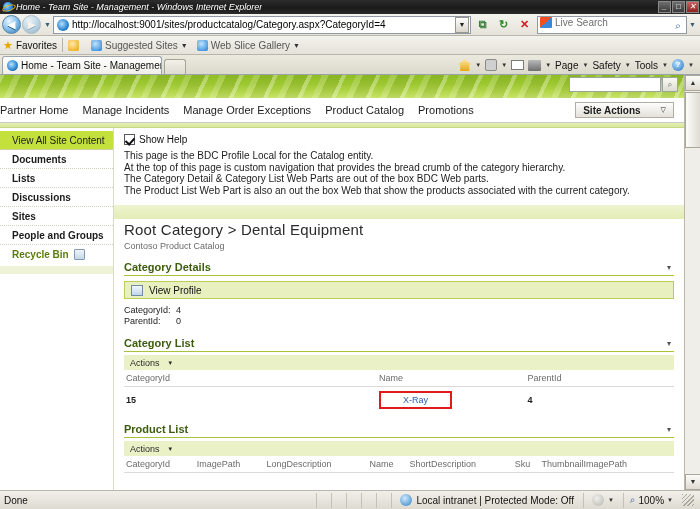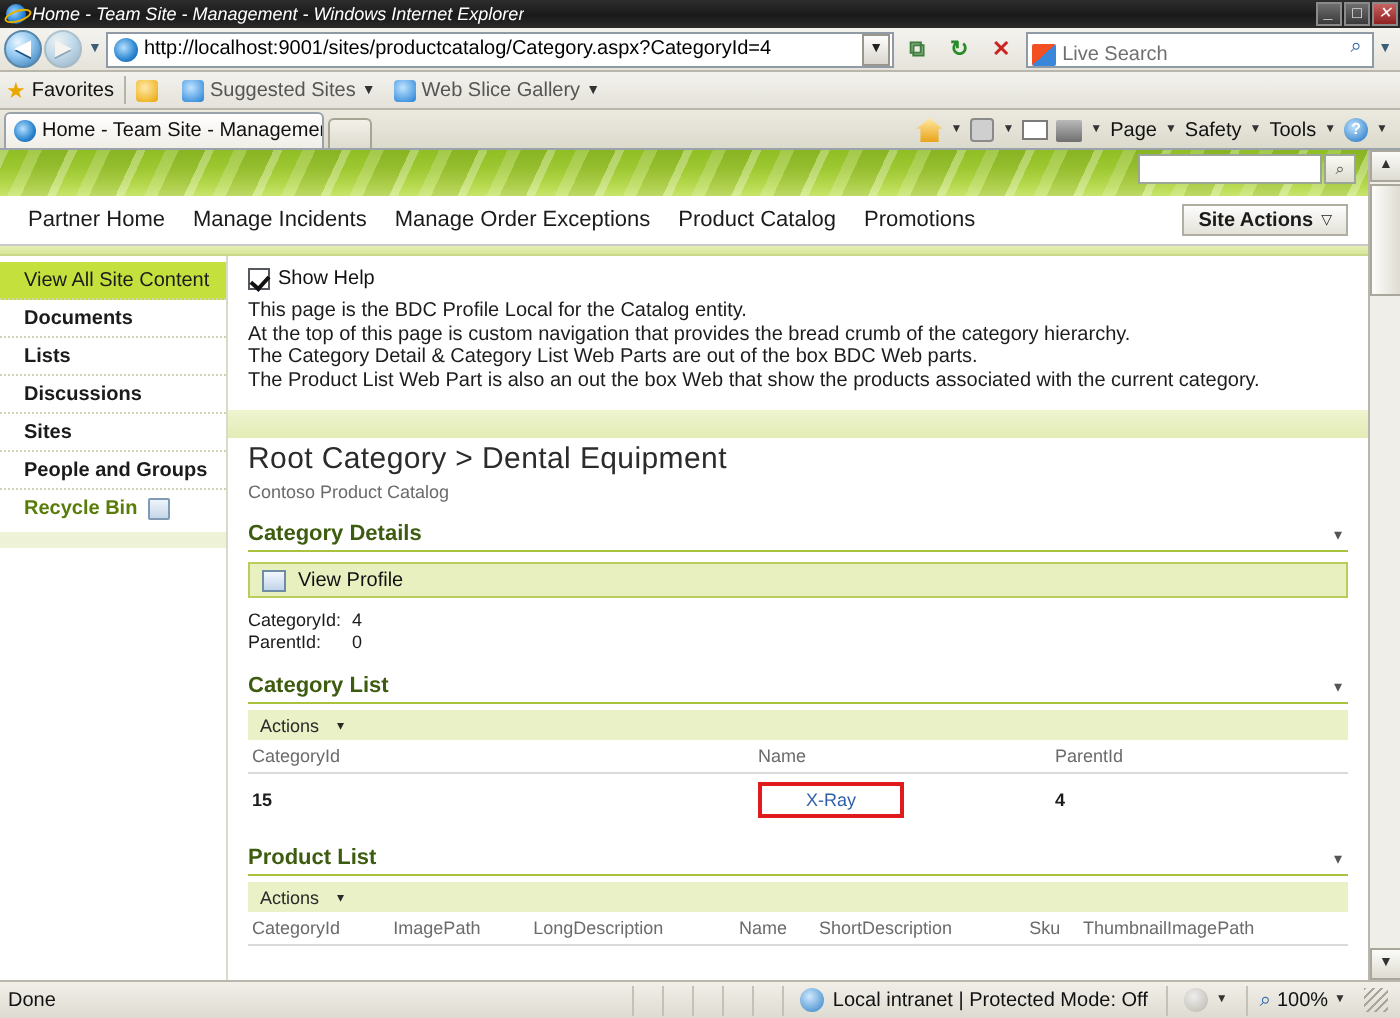--- a/index.html
+++ b/index.html
@@ -91,23 +91,23 @@
     border: 1px solid #9a968c;
     font-size: 7px; color: #222; text-align: center; line-height: 14px;
   }
   .tbtn {
     width: 19px; height: 19px; margin-left: 2px; flex: 0 0 auto;
     border: 1px solid transparent;
     display: flex; align-items: center; justify-content: center;
     font-size: 11px; font-weight: bold;
   }
   .searchbox {
-    width: 174px; height: 18px; margin-left: 3px; flex: 0 0 auto;
+    width: 150px; height: 18px; margin-left: 3px; flex: 0 0 auto;
     background: #ffffff; border: 1px solid #8f9aa6;
-    display: flex; align-items: flex-end;
+    display: flex; align-items: flex-start;
   }
   .searchbox .ms {
     width: 12px; height: 11px; margin: 0 3px 0 2px; flex: 0 0 auto;
     background:
       linear-gradient(to bottom right, #f25022 0 49%, transparent 49%),
       #3a86d8;
     border-radius: 1px;
   }
   .searchbox .sp { color: #6f6f6f; font-size: 10px; }
   .searchgo {
@@ -220,34 +220,33 @@
     width: 16px; height: 15px; margin-left: 1px;
     background: linear-gradient(to bottom,#fafaf4,#dedcd0);
     border: 1px solid #9ba696;
     font-size: 8px; color: #4a4a4a; text-align: center; line-height: 13px;
   }
 
   
   .topnav {
     height: 25px; background: #ffffff;
     display: flex; align-items: center;
-    padding-left: 14px;
     border-bottom: 1px solid #c9c9c9;
   }
   .topnav a {
     font-size: 11px; color: #1b1b1b; text-decoration: none;
     margin-right: 14px; white-space: nowrap;
   }
   .siteactions {
     margin-left: auto; margin-right: 10px;
     height: 16px; padding: 0 7px;
     background: linear-gradient(to bottom,#fdfdfd,#e3e1d8);
     border: 1px solid #b0ada2;
     font-size: 10px; font-weight: bold; color: #1b1b1b;
-    display: flex; align-items: center; gap: 4px;
+    display: flex; align-items: center; gap: 20px;
   }
   .siteactions .cv { font-size: 7px; font-weight: normal; }
 
   .greenstrip {
     height: 5px;
     background: linear-gradient(to bottom,#e5efb4,#d8e79a);
     border-bottom: 1px solid #c8d98a;
   }
 
   .body { display: flex; height: 362px; }

